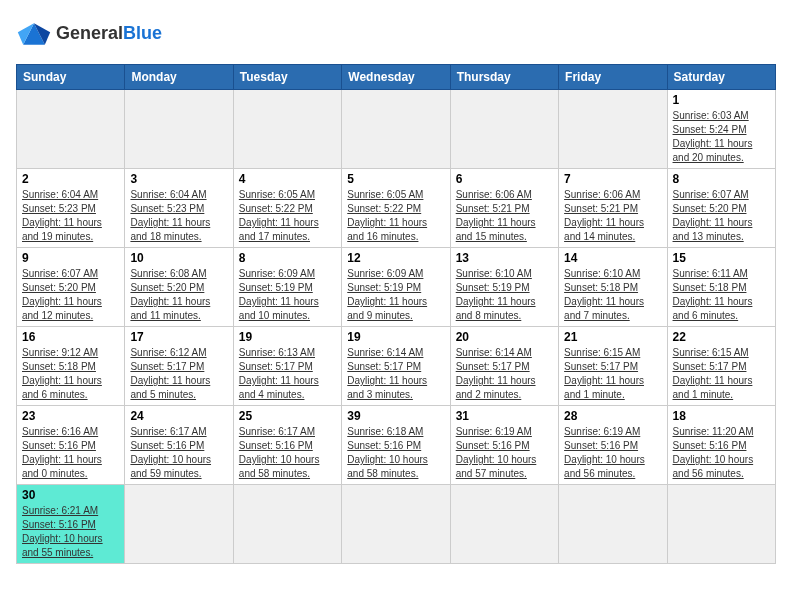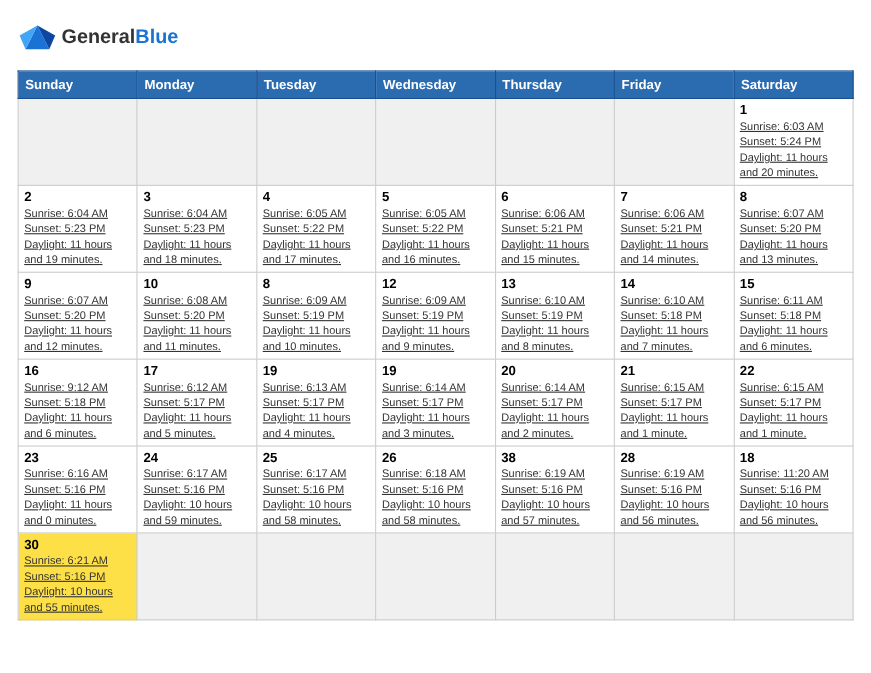--- a/index.html
+++ b/index.html
@@ -80,21 +80,21 @@
     .day-info {
       color: #333;
       font-size: 10px;
       line-height: 1.4;
       text-decoration: underline;
     }
     .last-row td {
       background: #f0f0f0;
     }
     .last-row td.has-data {
-      background: #fde047;
+      background: #5eead4;
     }
   </style>
 </head>
 <body>
 
 <div class="header">
   <div class="logo">
     <svg class="logo-icon" viewBox="0 0 40 40">
       <polygon points="8,32 20,8 32,32" fill="#1a73d4"></polygon>
       <polygon points="20,8 32,32 38,18" fill="#0d47a1"></polygon>
@@ -282,27 +282,27 @@
 Sunset: 5:16 PM
 Daylight: 10 hours and 59 minutes.</div>
         </td>
         <td>
           <span class="day-num">25</span>
           <div class="day-info">Sunrise: 6:17 AM
 Sunset: 5:16 PM
 Daylight: 10 hours and 58 minutes.</div>
         </td>
         <td>
-          <span class="day-num">26</span>
+          <span class="day-num">39</span>
           <div class="day-info">Sunrise: 6:18 AM
 Sunset: 5:16 PM
 Daylight: 10 hours and 58 minutes.</div>
         </td>
         <td>
-          <span class="day-num">38</span>
+          <span class="day-num">31</span>
           <div class="day-info">Sunrise: 6:19 AM
 Sunset: 5:16 PM
 Daylight: 10 hours and 57 minutes.</div>
         </td>
         <td>
           <span class="day-num">28</span>
           <div class="day-info">Sunrise: 6:19 AM
 Sunset: 5:16 PM
 Daylight: 10 hours and 56 minutes.</div>
         </td>

